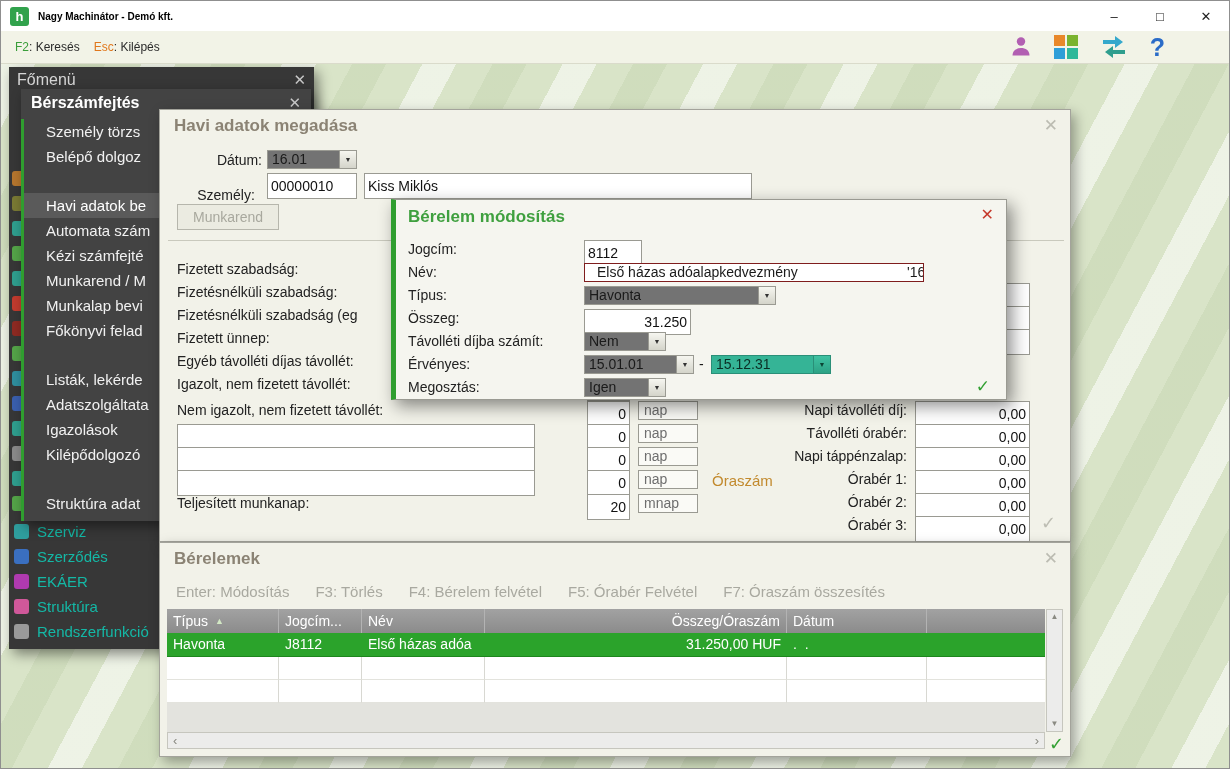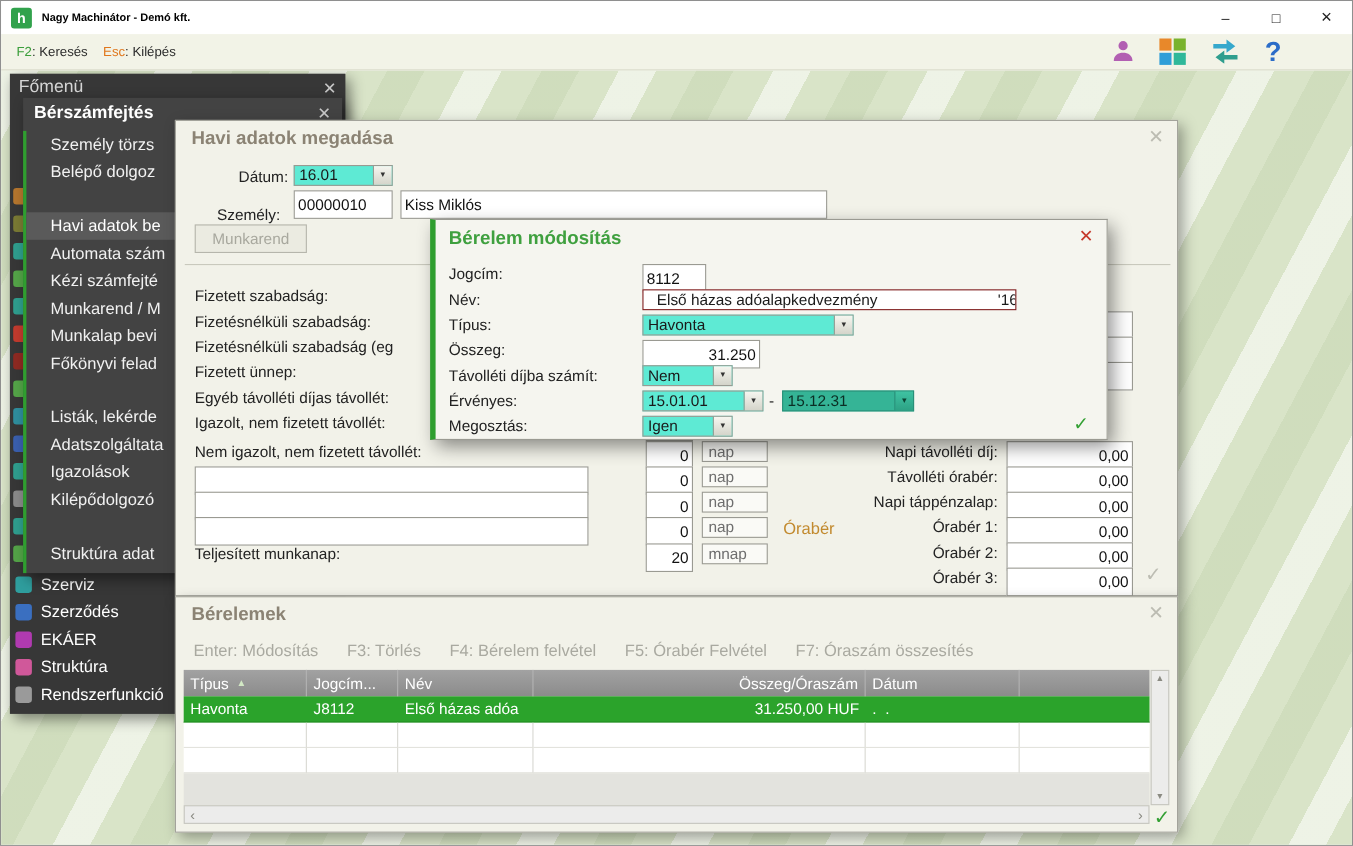--- a/index.html
+++ b/index.html
@@ -28,21 +28,21 @@
   .workspace{position:absolute;left:0;top:63px;width:1230px;height:706px;background-color:#d9e4c8;
     background-image:repeating-linear-gradient(118deg, rgba(255,255,255,.55) 0 30px, rgba(255,255,255,0) 30px 62px, rgba(140,170,110,.12) 62px 92px, rgba(255,255,255,0) 92px 124px)}
 
   
   .panel-dark{position:absolute;box-shadow:4px 5px 12px rgba(0,0,0,.45)}
   .fomenu{left:8px;top:66px;width:305px;height:582px;background:#373737}
   .fomenu-header{height:26px;display:flex;align-items:center;padding:0 8px;color:#d6d6d6;font-size:16px}
   .panel-close{margin-left:auto;color:#c8c8c8;font-size:15px}
   .mini-icon{position:absolute;left:3px;width:15px;height:15px;border-radius:3px}
   .fm-bottom{position:absolute;left:0;top:452px;width:170px}
-  .fm-item{display:flex;align-items:center;height:25px;color:#ffffff;font-size:15px}
+  .fm-item{display:flex;align-items:center;height:25px;color:#14b8a6;font-size:15px}
   .fm-item .bullet{width:15px;height:15px;border-radius:3px;margin:0 8px 0 5px;position:static}
 
   .bsz{left:20px;top:88px;width:290px;height:432px;background:#434343}
   .bsz-header{height:28px;display:flex;align-items:center;padding:0 10px;color:#fff;font-size:16px;font-weight:bold}
   .bsz-body{position:absolute;left:0;top:30px;width:100%;bottom:0;border-left:3px solid #2f9e2f}
   .bsz-group{margin-bottom:24px}
   .bsz-item{height:25px;line-height:25px;padding-left:22px;color:#f1f1f1;font-size:15px;white-space:nowrap;overflow:hidden}
   .bsz-item.selected{background:#5a5a5a;color:#fff}
 
   
@@ -58,21 +58,21 @@
   .tbox{border:1px solid #9a9a92;background:#fff;height:19px;font-family:inherit;font-size:14px;padding:12px 3px;color:#111}
   .vbox{position:absolute;left:427px;width:43px;text-align:right}
   .rbox{position:absolute;left:755px;width:115px;text-align:right}
   .fline{position:absolute;left:17px;width:358px}
   .ubox{position:absolute;left:478px;width:60px;height:19px;border:1px solid #9a9a92;background:#fafaf6;color:#6e6e6e;padding:0 5px;line-height:17px;font-size:14px}
   .orabernote{position:absolute;left:552px;top:362px;font-size:15px;color:#c28a2e}
   .btn-disabled{position:absolute;left:17px;top:94px;width:102px;height:26px;border:1px solid #b6b6ac;background:#ebebe1;color:#a8a89e;font-size:14px;display:flex;align-items:center;justify-content:center}
   .confirm{font-weight:bold}
   .confirm-muted{position:absolute;right:14px;top:402px;font-size:18px;color:#bdbdb3}
 
-  .select{position:absolute;height:19px;border:1px solid #9a9a92;background:#5eead4;display:flex}
+  .select{position:absolute;height:19px;border:1px solid #9a9a92;background:#737373;display:flex}
   .sel-text{flex:1;padding:0 4px;line-height:17px;font-size:14px;overflow:hidden;white-space:nowrap}
   .sel-btn{width:17px;border-left:1px solid #9a9a92;background:linear-gradient(#f6f6f0,#d4d4ca);display:flex;align-items:center;justify-content:center;font-size:7px;color:#333}
   .select.green{background:#35b496;border-color:#2a8f78}
   .select.green .sel-text{color:#0b2e24}
   .select.green .sel-btn{background:linear-gradient(#3fc2a2,#2da285);border-left:1px solid #2a8f78;color:#0b4433}
 
   
   .modal{position:absolute;left:390px;top:198px;width:616px;height:201px;background:#f5f5ef;border:1px solid #9a9a92;border-left:5px solid #2f9e2f;box-shadow:5px 6px 16px rgba(0,0,0,.45)}
   .modal-title{position:absolute;left:12px;top:7px;font-size:17px;font-weight:bold;color:#3fa03f}
   .modal-close{position:absolute;right:12px;top:5px;font-size:16px;font-weight:bold;color:#c5382a}
@@ -237,21 +237,21 @@
     <div class="ubox" style="top:337px">nap</div>
 
     <input class="tbox fline" style="top: 360px;" value="">
     <input class="tbox vbox" style="top: 360px;" value="0">
     <div class="ubox" style="top:360px">nap</div>
 
     <div class="flabel" style="top:384px">Teljesített munkanap:</div>
     <input class="tbox vbox" style="top: 384px;" value="20">
     <div class="ubox" style="top:384px">mnap</div>
 
-    <div class="orabernote">Órabér</div>
+    <div class="orabernote">Óraszám</div>
 
     <input class="tbox rbox" style="top: 173px;">
     <input class="tbox rbox" style="top: 196px;">
     <input class="tbox rbox" style="top: 219px;">
 
     <div class="rlabel" style="top:291px">Napi távolléti díj:</div>
     <input class="tbox rbox" style="top: 291px;" value="0,00">
     <div class="rlabel" style="top:314px">Távolléti órabér:</div>
     <input class="tbox rbox" style="top: 314px;" value="0,00">
     <div class="rlabel" style="top:337px">Napi táppénzalap:</div>

